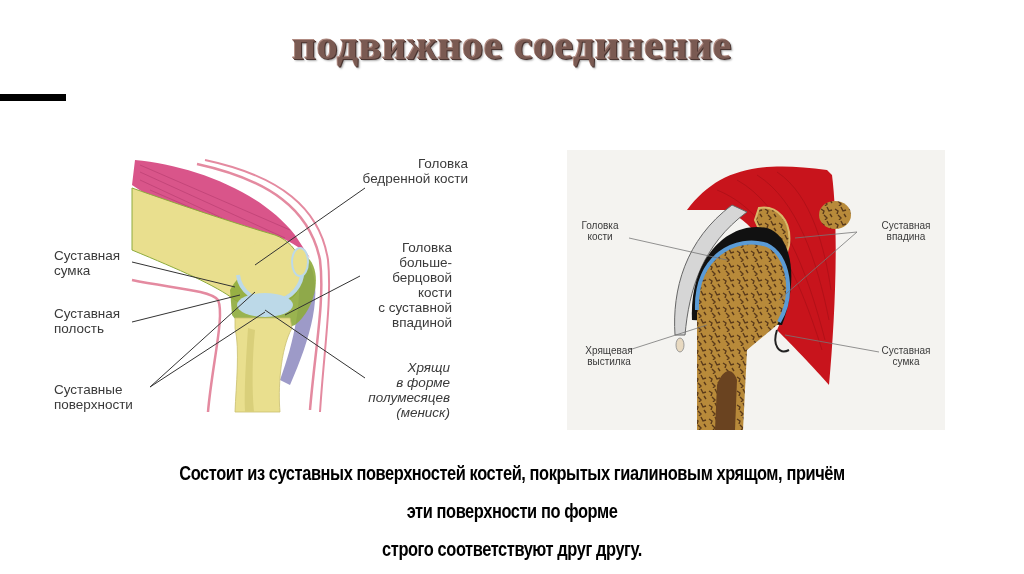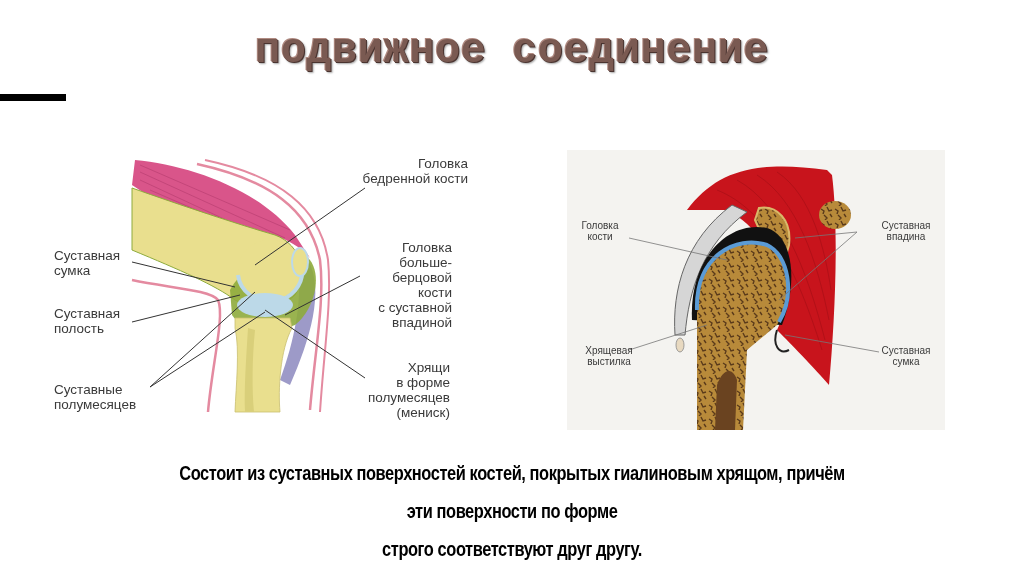--- a/index.html
+++ b/index.html
@@ -3,24 +3,23 @@
 <meta charset="utf-8">
 <style>
   html, body { margin: 0; padding: 0; }
   body {
     width: 1024px; height: 574px; background: #ffffff; position: relative; overflow: hidden;
     font-family: "DejaVu Sans", sans-serif;
   }
   .left-bar { position: absolute; left: 0; top: 94px; width: 66px; height: 7px; background: #000; }
   .title {
     position: absolute; left: 0; top: 18px; width: 1024px; text-align: center;
-    font-family: Liberation Mono, monospace; font-weight: bold; font-size: 42px; line-height: 54px;
+    font-family: Liberation Serif, serif; font-weight: bold; font-size: 42px; line-height: 54px;
     color: #7a5a52; letter-spacing: 0.5px;
     text-shadow: 1px 1px 0 #4a3430, -1px -1px 0 #b08b82, 2px 2px 2px rgba(0,0,0,0.35);
-    margin-top: 6px;
   }
   .title .line { display: block; }
   .title .line2 { margin-left: 100px; }
   .knee { position: absolute; left: 40px; top: 150px; width: 440px; height: 280px; }
   .shoulder-box { position: absolute; left: 567px; top: 150px; width: 378px; height: 280px; background: #f4f3f0; }
   .lbl { position: absolute; font-family: "Liberation Sans", sans-serif; color: #3a3a3a; font-size: 13.5px; line-height: 15px; }
   .lbl.r { text-align: right; }
   .slbl { position: absolute; font-family: "Liberation Sans", sans-serif; color: #3a3a3a; font-size: 10px; line-height: 11px; text-align: center; }
   .caption {
     position: absolute; left: 0; width: 1024px; text-align: center;
@@ -88,22 +87,22 @@
 сумка</span></div>
   <div class="lbl" style="left:14px; top:156px;"><span style="white-space:pre-line">Суставная
 полость</span></div>
   <div class="lbl r" style="left:300px; top:90px; width:112px;"><span style="white-space:pre-line">Головка
 больше-
 берцовой
 кости
 с суставной
 впадиной</span></div>
   <div class="lbl" style="left:14px; top:232px;"><span style="white-space:pre-line">Суставные
-полумесяцев</span></div>
-  <div class="lbl r" style="left:300px; top:210px; width:110px;"><span style="white-space:pre-line">Хрящи
+поверхности</span></div>
+  <div class="lbl r" style="left:300px; top:210px; width:110px;font-style:italic;"><span style="white-space:pre-line">Хрящи
 в форме
 полумесяцев
 (мениск)</span></div>
 </div>
 
 <div class="shoulder-box">
   <svg width="378" height="280" viewBox="0 0 378 280">
     <defs>
       <pattern id="spongy" width="14" height="14" patternUnits="userSpaceOnUse">
         <rect width="14" height="14" fill="#b88a3a"></rect>

